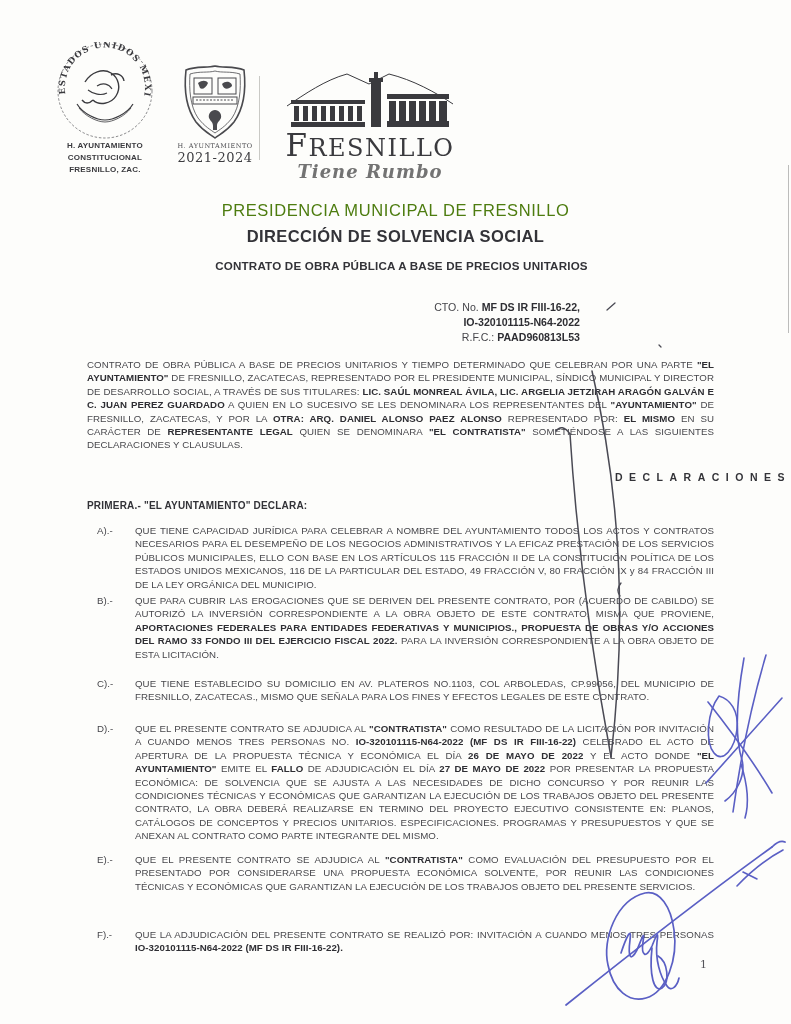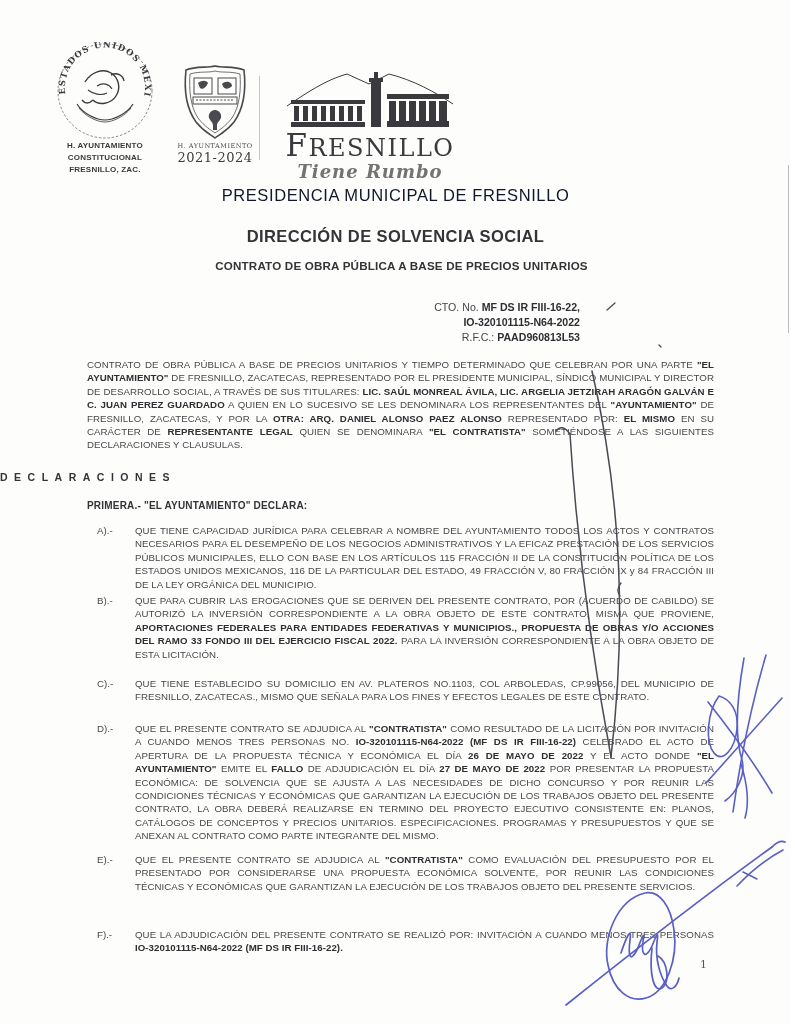--- a/index.html
+++ b/index.html
@@ -21,28 +21,28 @@
   .brand-wordmark{
     font-family:"DejaVu Serif",serif;font-size:24px;color:#3a3a3e;
     letter-spacing:1.5px;line-height:26px;white-space:nowrap;
   }
   .brand-wordmark::first-letter{font-size:31px;}
   .brand-tagline{
     font-family:"DejaVu Serif",serif;font-style:italic;font-weight:700;
     font-size:18px;color:#737373;margin-top:0px;letter-spacing:1px;
   }
   
-  .title1{left:0;right:0;top:186px;text-align:center;font-size:16.5px;color:#0f172a;letter-spacing:.6px;}
+  .title1{left:0;right:0;top:201px;text-align:center;font-size:16.5px;color:#4d7c0f;letter-spacing:.6px;}
   .title2{left:0;right:0;top:227px;text-align:center;font-size:16.5px;font-weight:700;color:#333338;letter-spacing:.4px;}
   .title3{left:0;right:0;top:259px;text-align:center;font-size:11.6px;font-weight:700;color:#333338;letter-spacing:.2px;padding-left:12px;}
   .cto-block{left:100px;top:300px;width:480px;text-align:right;font-size:10.6px;line-height:15px;color:#45454a;}
   
   .body-par{left:87px;width:627px;font-size:9.7px;line-height:13.4px;text-align:justify;letter-spacing:.05px;}
   .para1{top:358px;}
-  .decl-heading{left:0;right:0;top:471px;text-align:left;font-size:10.5px;font-weight:700;letter-spacing:6.5px;color:#333338;}
+  .decl-heading{left:0;right:0;top:471px;text-align:right;font-size:10.5px;font-weight:700;letter-spacing:6.5px;color:#333338;}
   .primera{left:87px;top:500px;font-size:10px;font-weight:700;color:#333338;letter-spacing:.2px;}
   .decl-item{left:87px;width:627px;font-size:9.7px;line-height:13.4px;}
   .decl-item .item-label{position:absolute;left:10px;top:0;color:#45454a;}
   .decl-item .item-text{margin-left:48px;text-align:justify;letter-spacing:.05px;}
   .b{font-weight:700;color:#2e2e33;}
   
   .page-number{left:700px;top:958px;font-size:11px;font-family:"DejaVu Serif",serif;color:#55555a;}
   .ink-layer{left:0;top:0;pointer-events:none;}
   .scan-edge{left:788px;top:165px;width:1.4px;height:168px;background:#9a9a98;opacity:.65;}
 </style>

